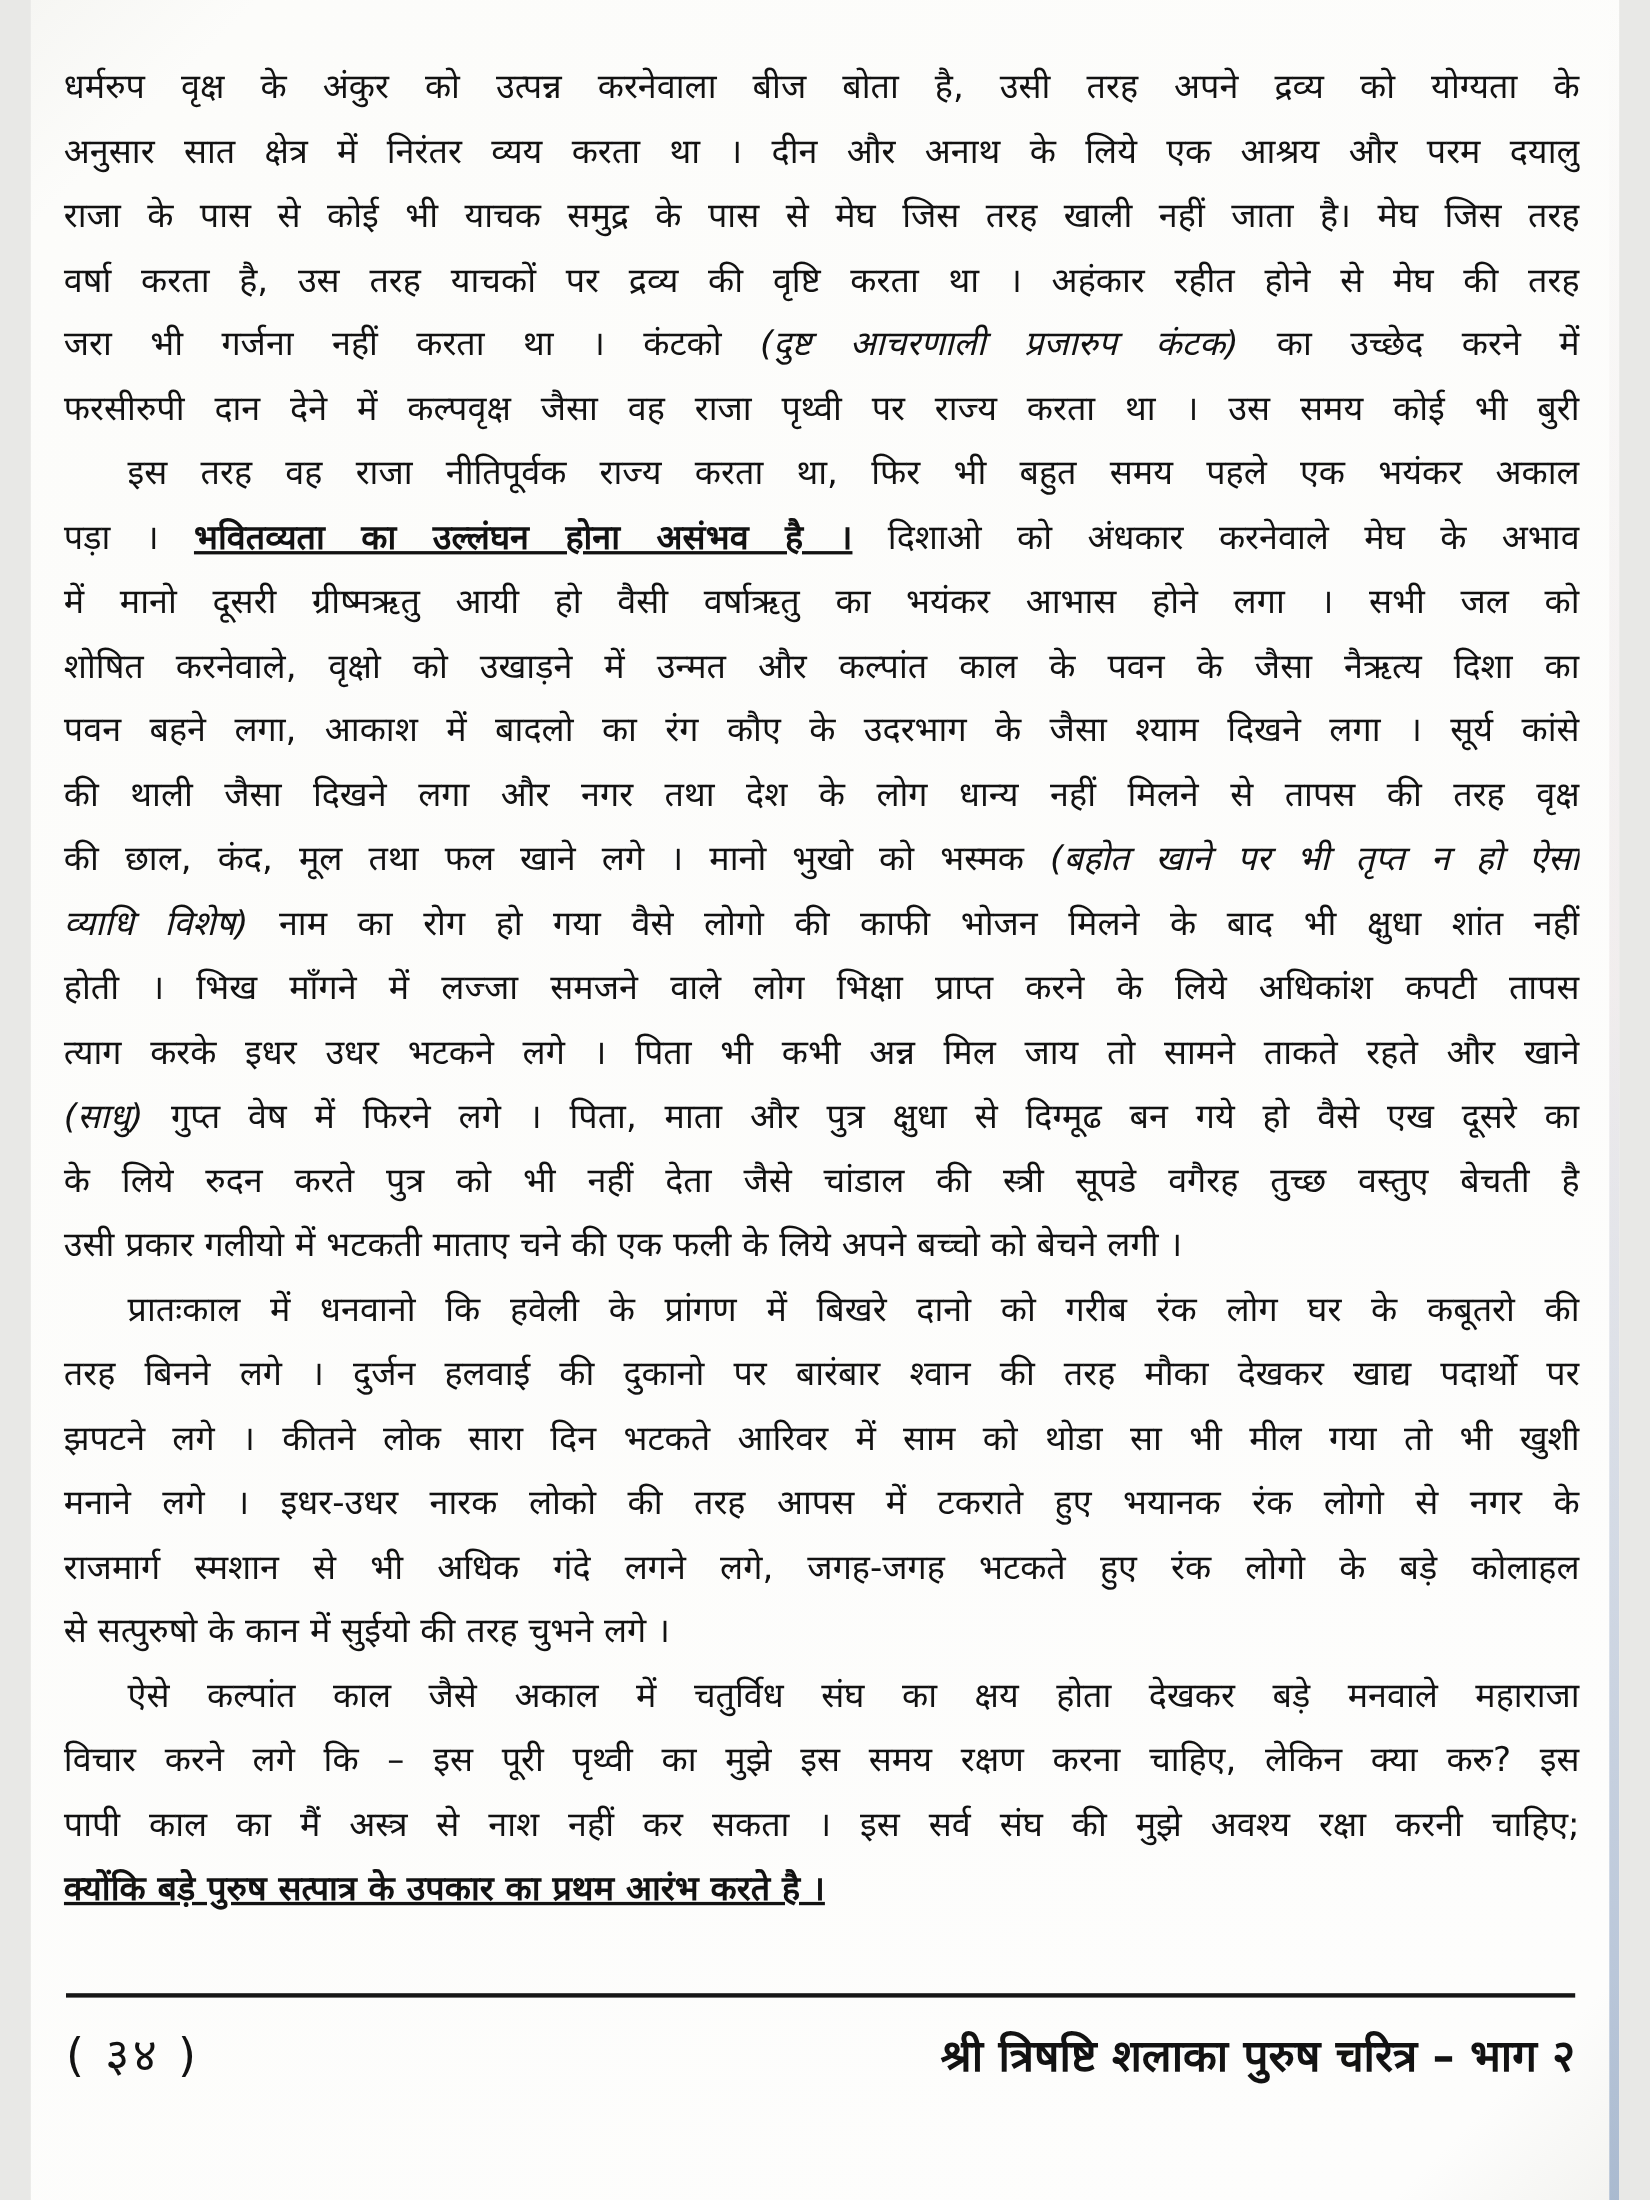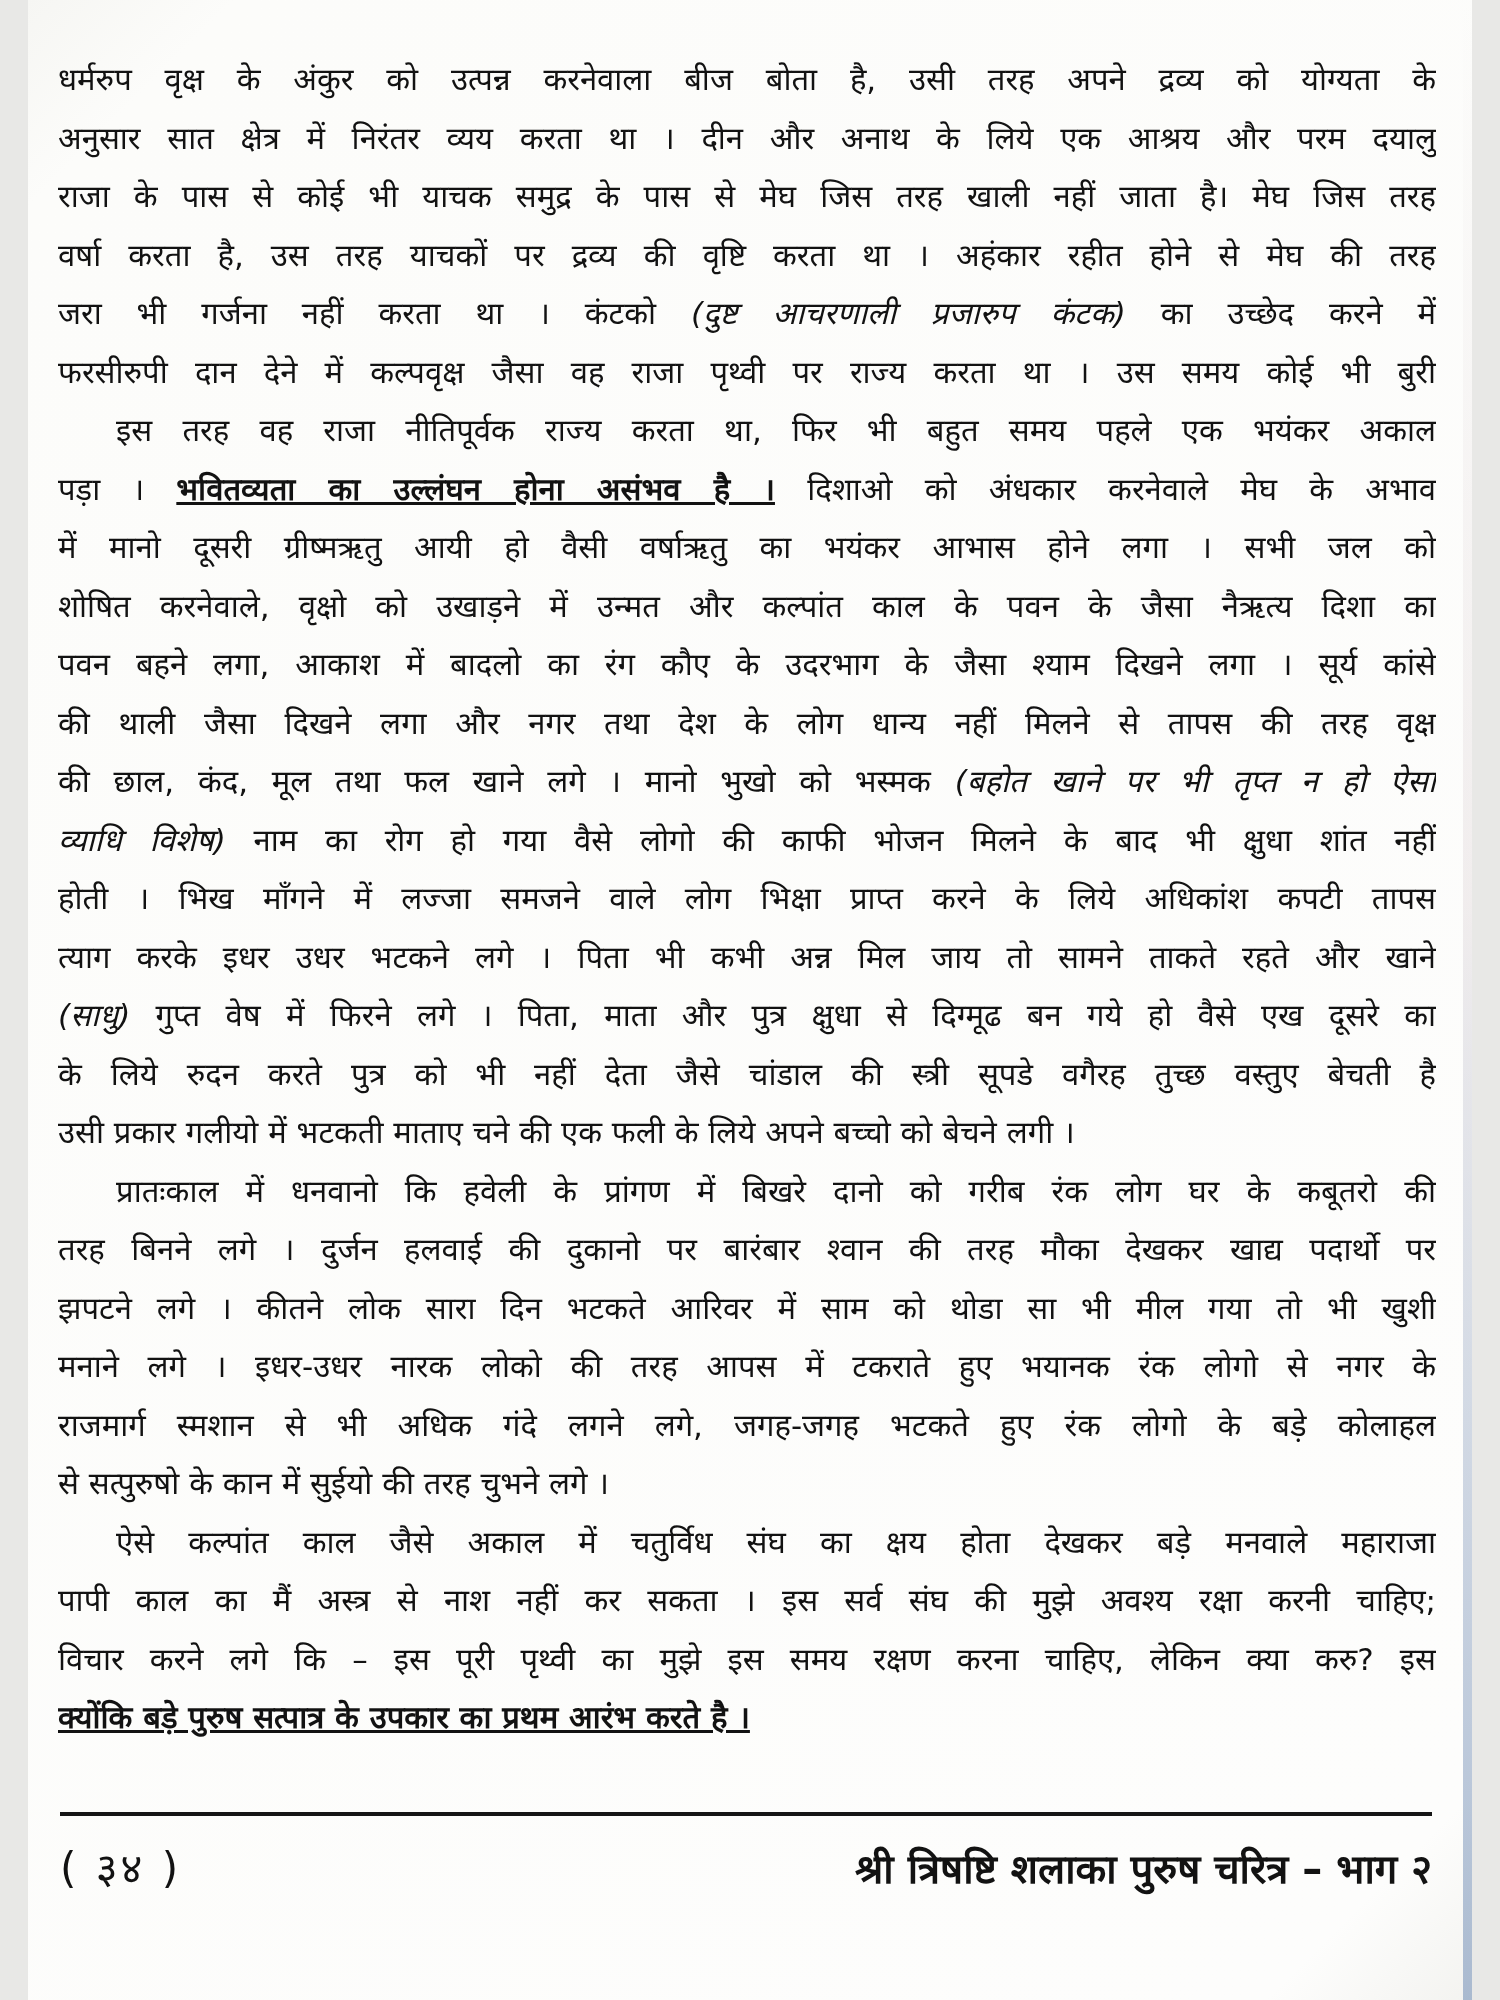--- a/index.html
+++ b/index.html
@@ -105,22 +105,22 @@
       <div class="line"><span class="i">(साधु)</span><span class="n"> गुप्त वेष में फिरने लगे । पिता, माता और पुत्र क्षुधा से दिग्मूढ बन गये हो वैसे एख दूसरे का</span></div>
       <div class="line"><span class="n">के लिये रुदन करते पुत्र को भी नहीं देता जैसे चांडाल की स्त्री सूपडे वगैरह तुच्छ वस्तुए बेचती है</span></div>
       <div class="line end"><span class="n">उसी प्रकार गलीयो में भटकती माताए चने की एक फली के लिये अपने बच्चो को बेचने लगी ।</span></div>
       <div class="line indent"><span class="n">प्रातःकाल में धनवानो कि हवेली के प्रांगण में बिखरे दानो को गरीब रंक लोग घर के कबूतरो की</span></div>
       <div class="line"><span class="n">तरह बिनने लगे । दुर्जन हलवाई की दुकानो पर बारंबार श्वान की तरह मौका देखकर खाद्य पदार्थो पर</span></div>
       <div class="line"><span class="n">झपटने लगे । कीतने लोक सारा दिन भटकते आरिवर में साम को थोडा सा भी मील गया तो भी खुशी</span></div>
       <div class="line"><span class="n">मनाने लगे । इधर-उधर नारक लोको की तरह आपस में टकराते हुए भयानक रंक लोगो से नगर के</span></div>
       <div class="line"><span class="n">राजमार्ग स्मशान से भी अधिक गंदे लगने लगे, जगह-जगह भटकते हुए रंक लोगो के बड़े कोलाहल</span></div>
       <div class="line end"><span class="n">से सत्पुरुषो के कान में सुईयो की तरह चुभने लगे ।</span></div>
       <div class="line indent"><span class="n">ऐसे कल्पांत काल जैसे अकाल में चतुर्विध संघ का क्षय होता देखकर बड़े मनवाले महाराजा</span></div>
+      <div class="line"><span class="n">विचार करने लगे कि – इस पूरी पृथ्वी का मुझे इस समय रक्षण करना चाहिए, लेकिन क्या करु? इस</span></div>
       <div class="line"><span class="n">पापी काल का मैं  अस्त्र से नाश नहीं कर सकता । इस सर्व संघ की मुझे अवश्य रक्षा करनी चाहिए;</span></div>
-      <div class="line"><span class="n">विचार करने लगे कि – इस पूरी पृथ्वी का मुझे इस समय रक्षण करना चाहिए, लेकिन क्या करु? इस</span></div>
       <div class="line end"><span class="b">क्योंकि बड़े पुरुष सत्पात्र के उपकार का प्रथम आरंभ करते है ।</span></div>
     </div>
   <div class="footer-rule"></div>
   <div class="footer">
     <span class="pagenum">( ३४ )</span>
     <span class="booktitle">श्री त्रिषष्टि शलाका पुरुष चरित्र – भाग २</span>
   </div>
   <div class="scan-edge"></div>
 </div>
 

